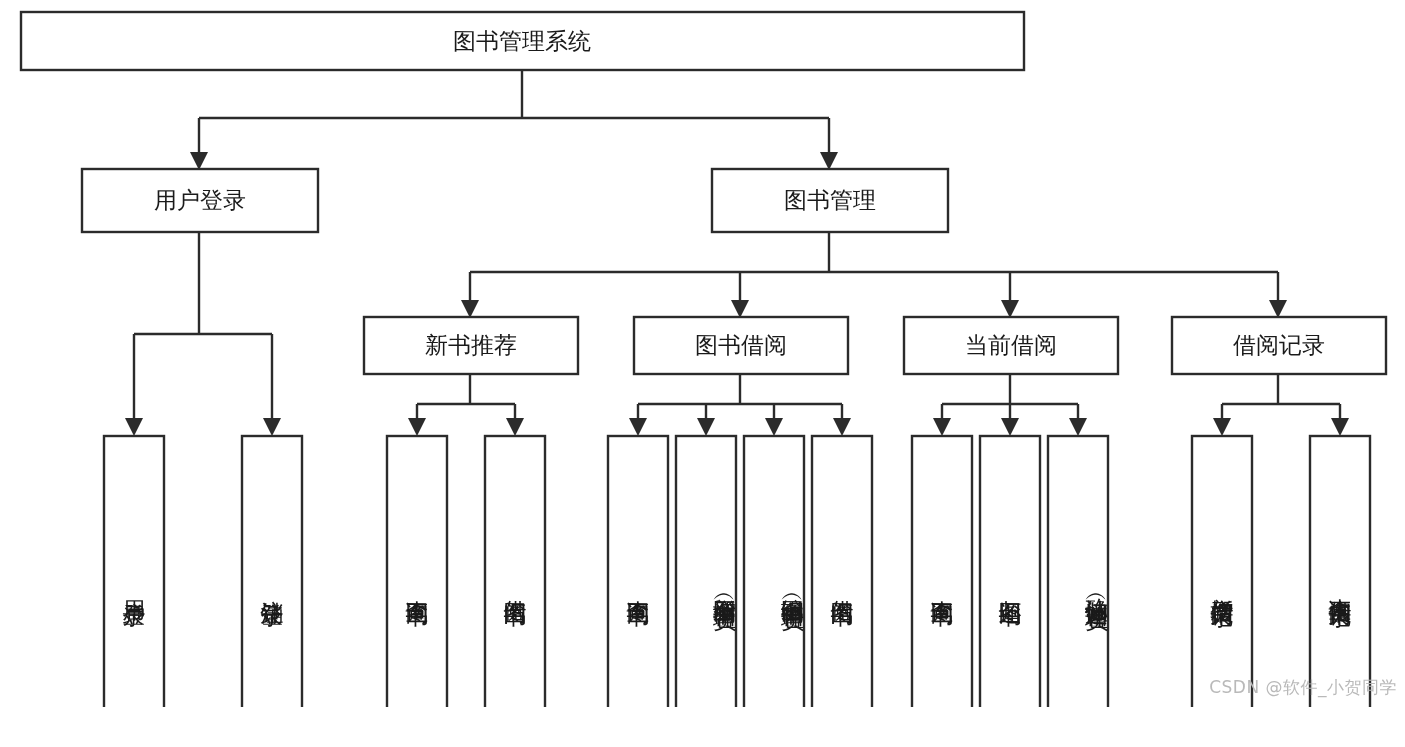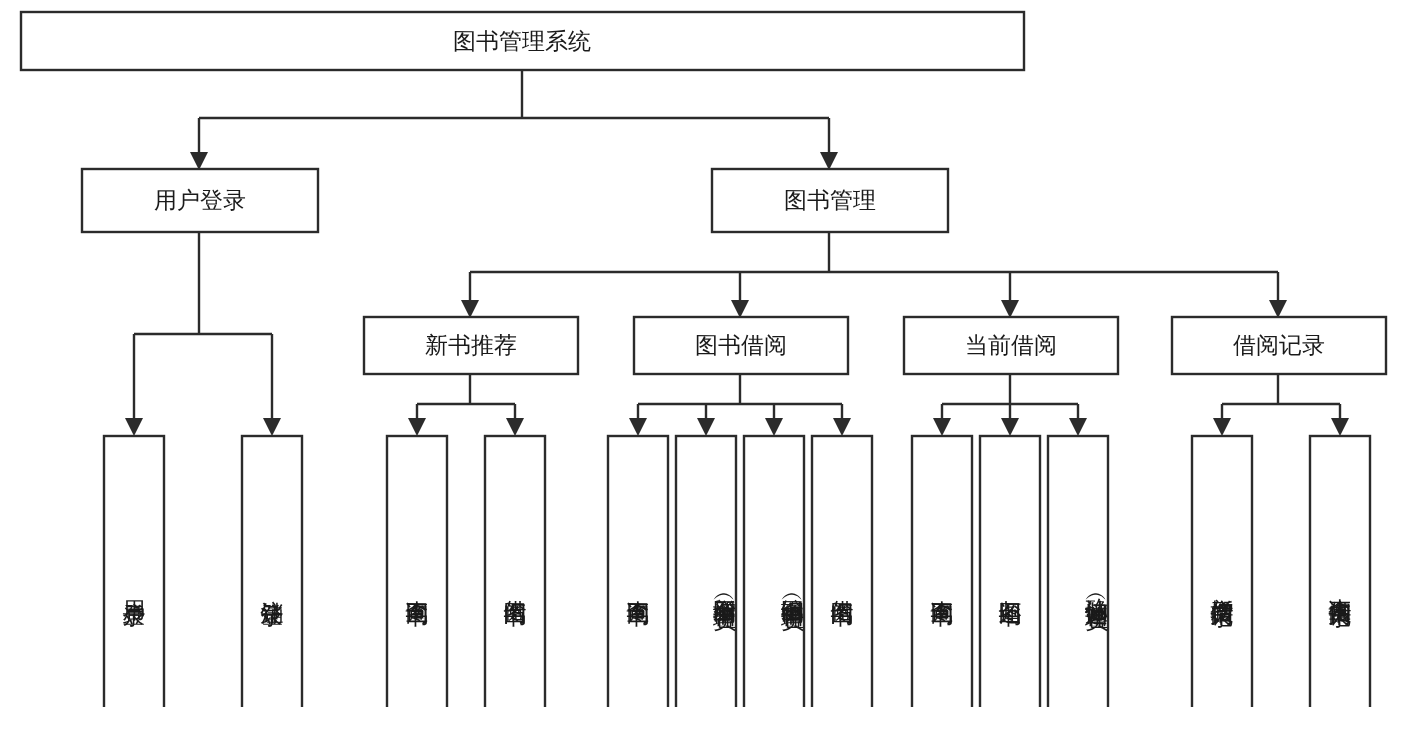--- a/index.html
+++ b/index.html
@@ -204,14 +204,15 @@
   <div class="node-label-v" style="left:744px; top:440px; width:60px; height:293px; align-items:flex-start;">编辑图书（管理员）</div>
   <div class="node-label-v" style="left:812px; top:436px; width:60px; height:297px;">借阅图书</div>
 
   <div class="node-label-v" style="left:912px; top:436px; width:60px; height:297px;">查询图书</div>
   <div class="node-label-v" style="left:980px; top:436px; width:60px; height:297px;">归还图书</div>
   <div class="node-label-v" style="left:1048px; top:440px; width:60px; height:293px; align-items:flex-start;">确认归还（管理员）</div>
 
   <div class="node-label-v" style="left:1192px; top:436px; width:60px; height:297px;">新增借阅记录</div>
   <div class="node-label-v" style="left:1310px; top:436px; width:60px; height:297px;">查询借阅记录</div>
 
+  <div class="watermark">CSDN @软件_小贺同学</div>
 
 </div>
 
 </body></html>

